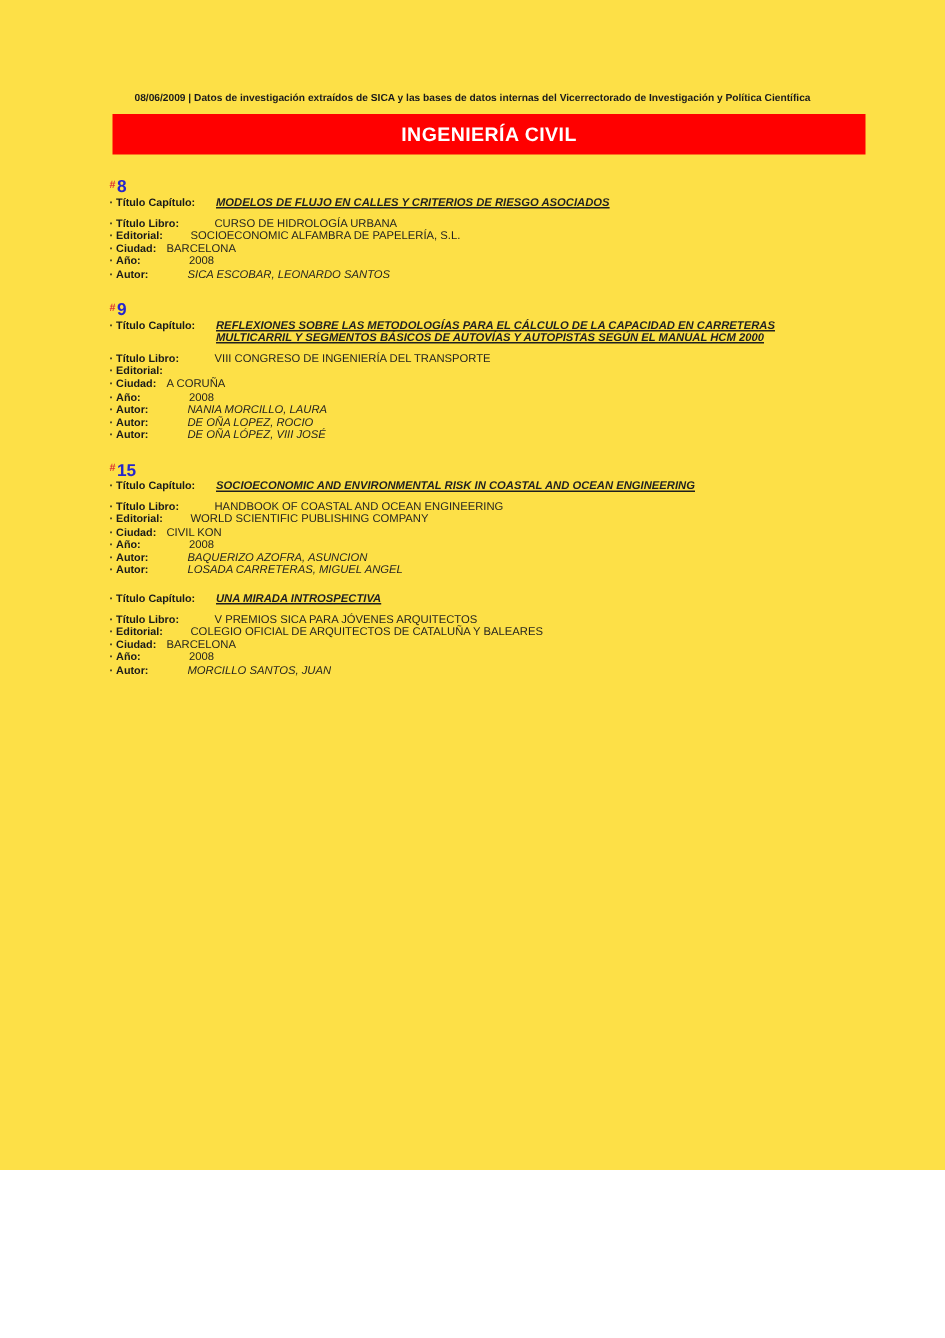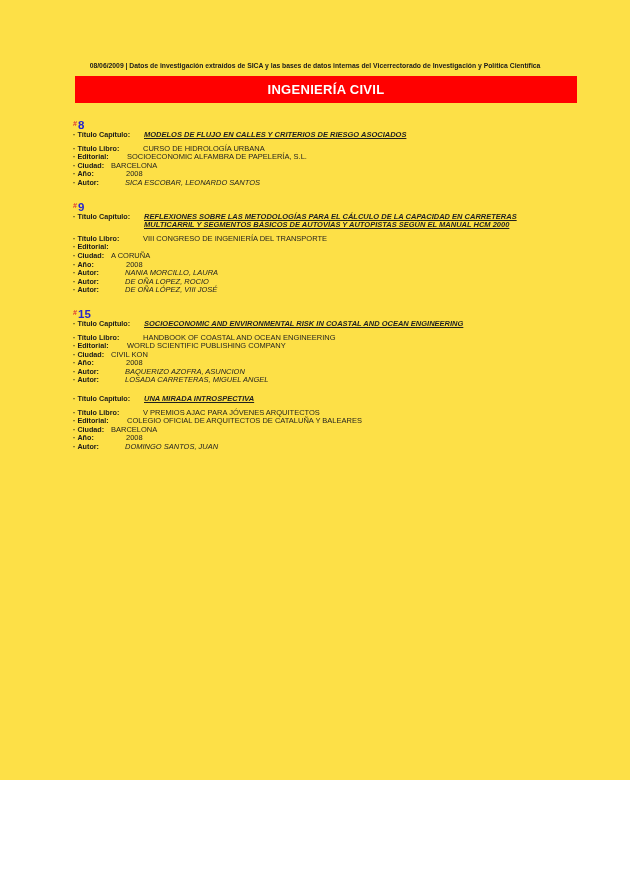--- a/index.html
+++ b/index.html
@@ -251,21 +251,21 @@
             <span>·</span>
             <span>Título Capítulo:</span>
           </span>
         <span class="val vtc">UNA MIRADA INTROSPECTIVA</span>
       </div>
       <div class="row gap">
         <span class="lbl w-tl">
             <span>·</span>
             <span>Título Libro:</span>
           </span>
-        <span class="val">V PREMIOS AJAC PARA JÓVENES ARQUITECTOS</span>
+        <span class="val">V PREMIOS SICA PARA JÓVENES ARQUITECTOS</span>
       </div>
       <div class="row">
         <span class="lbl w-ed">
             <span>·</span>
             <span>Editorial:</span>
           </span>
         <span class="val">COLEGIO OFICIAL DE ARQUITECTOS DE CATALUÑA Y BALEARES</span>
       </div>
       <div class="row">
         <span class="lbl w-ciu">
@@ -279,21 +279,21 @@
             <span>·</span>
             <span>Año:</span>
           </span>
         <span class="val">2008</span>
       </div>
       <div class="row">
         <span class="lbl w-aut">
             <span>·</span>
             <span>Autor:</span>
           </span>
-        <span class="val vaut">DOMINGO SANTOS, JUAN</span>
+        <span class="val vaut">MORCILLO SANTOS, JUAN</span>
       </div>
     </article>
 
   </div>
 
   <div class="footer-inst">Vicerrectorado de Investigación y Política Científica - Universidad de Granada</div>
   <div class="footer-rule"></div>
   <div class="footer-page">Página 20 de 20</div>
 
 </div>

